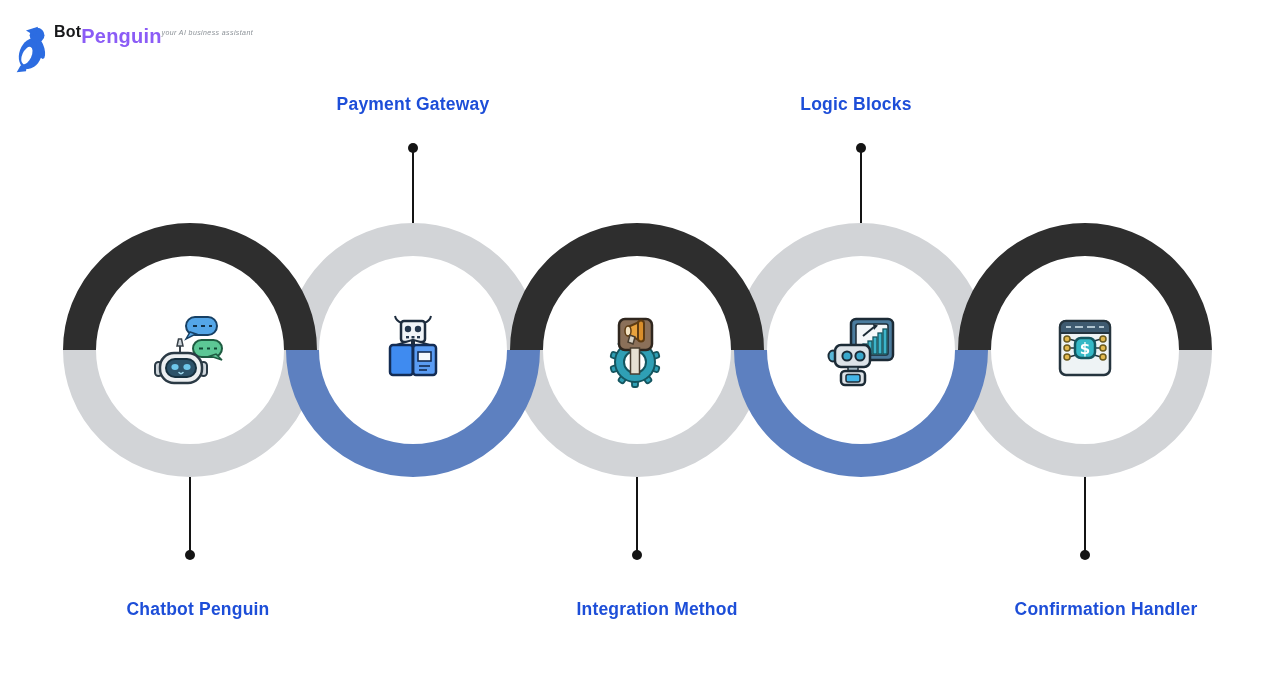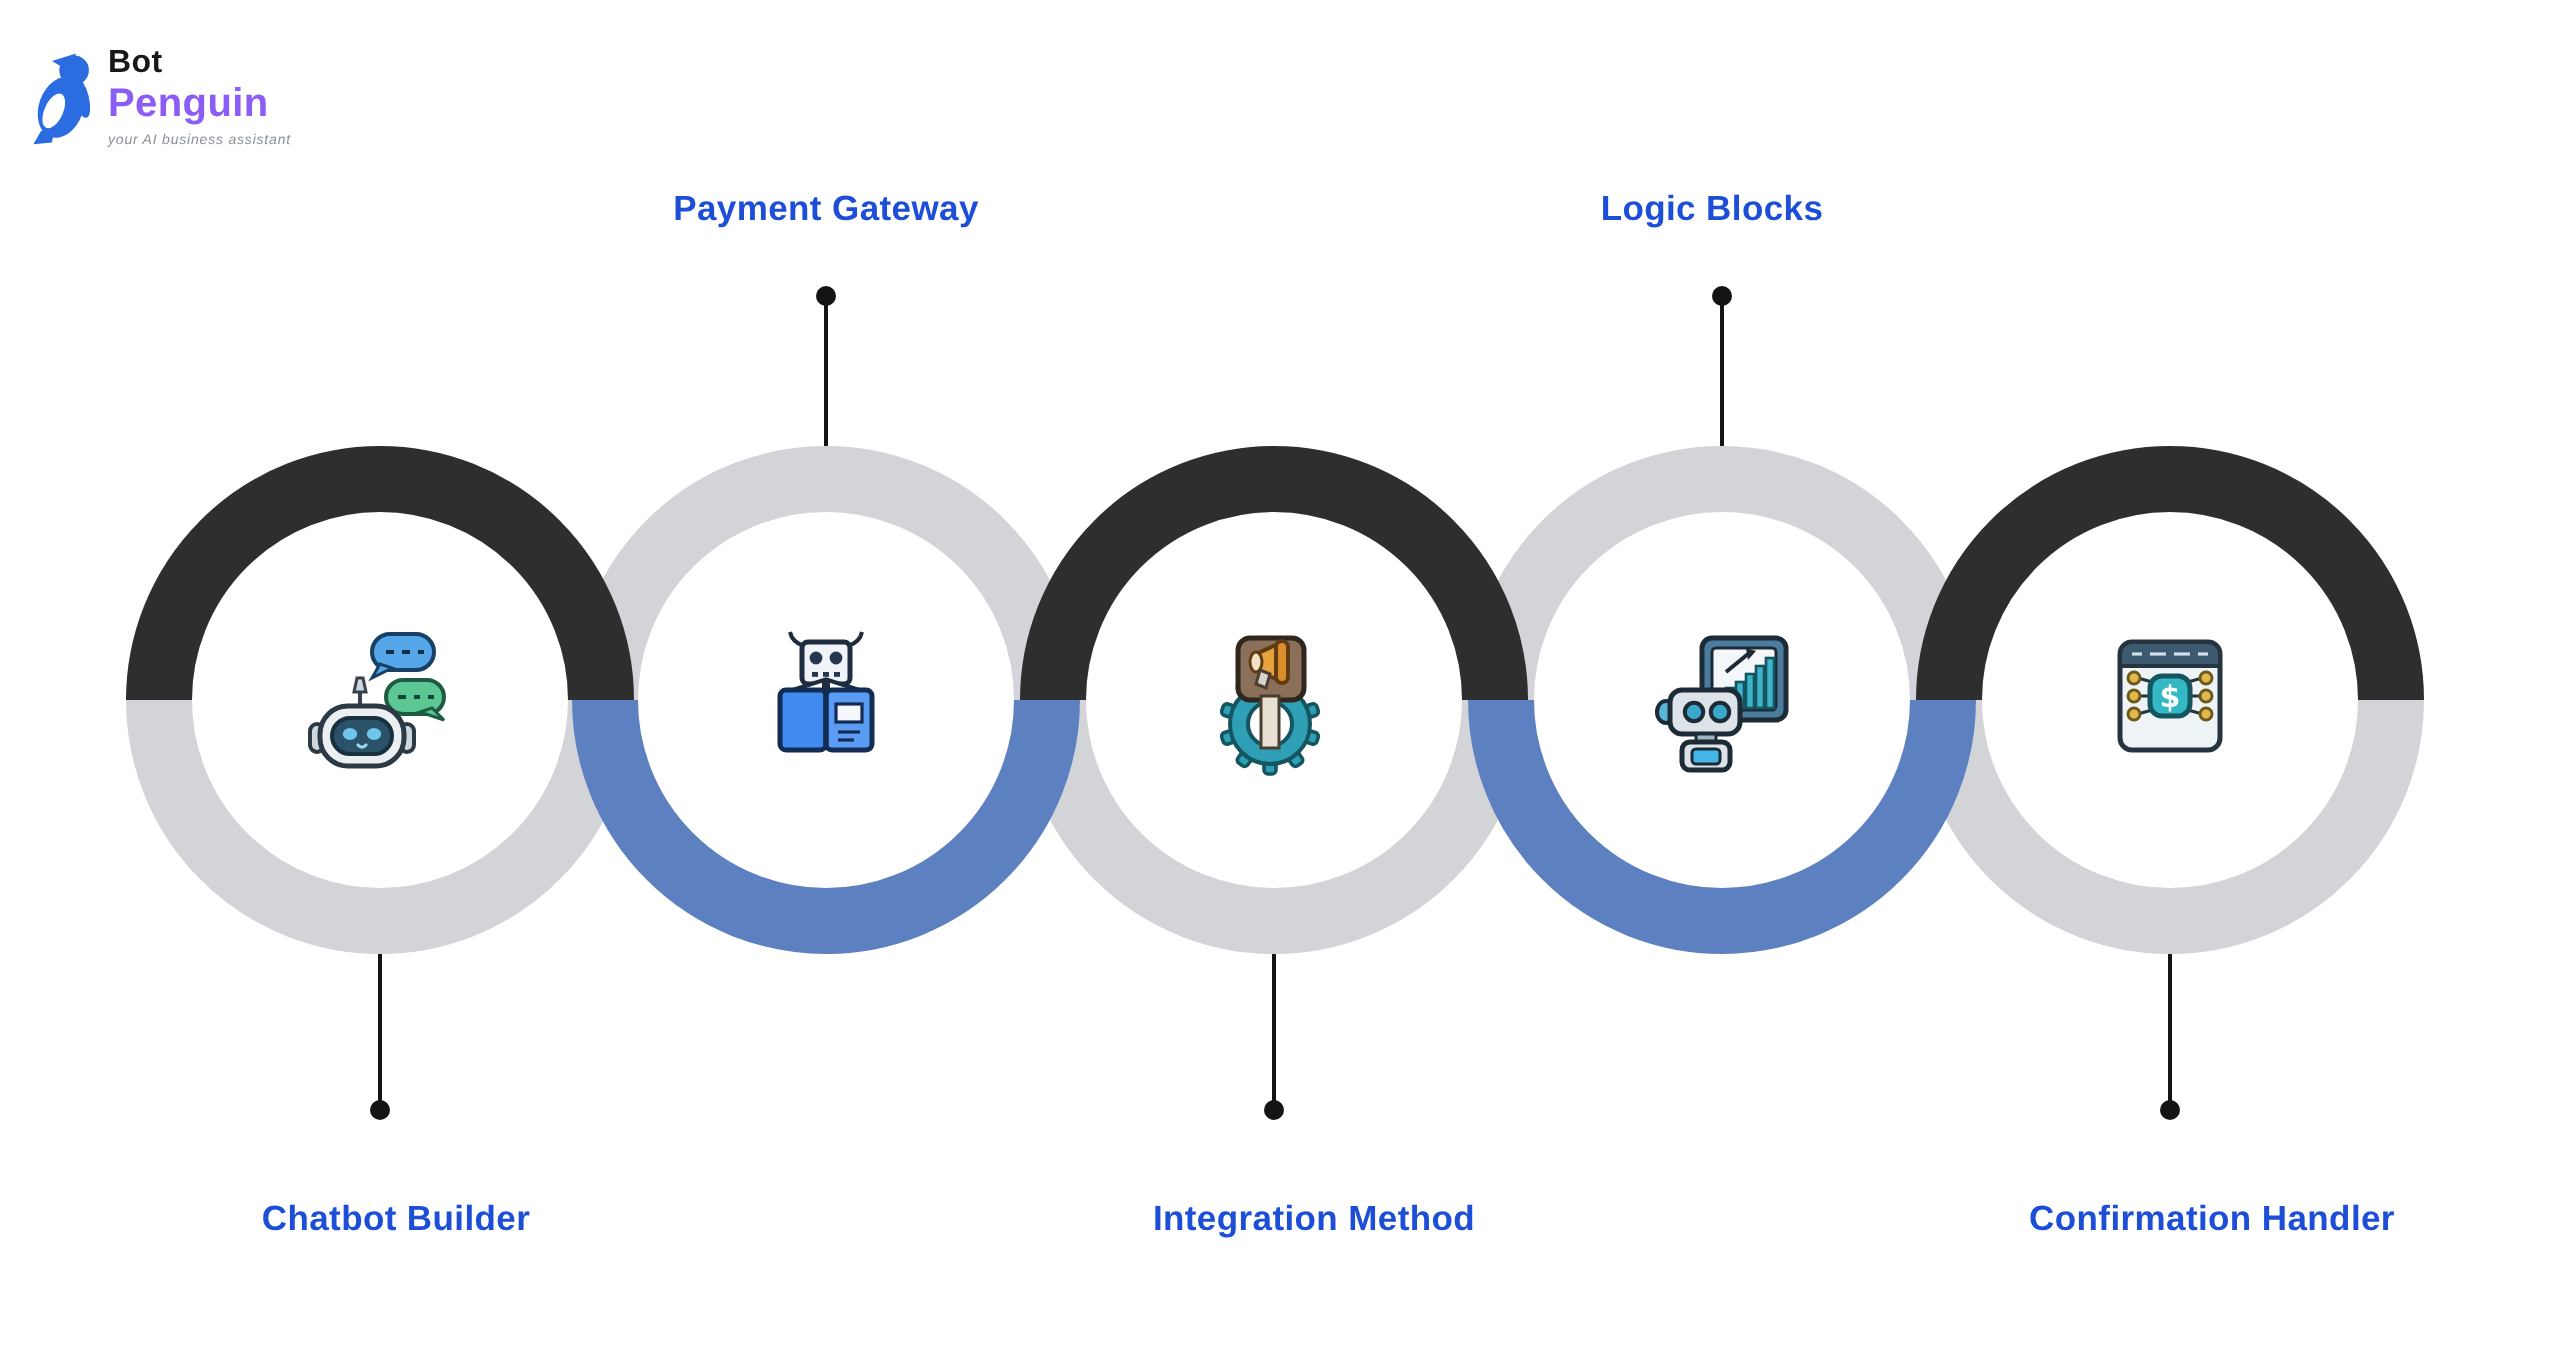--- a/index.html
+++ b/index.html
@@ -4,21 +4,21 @@
 <style>
   html,body { margin:0; padding:0; }
   body {
     width:1288px; height:686px; background:#ffffff; position:relative;
     overflow:hidden; font-family:"Liberation Sans", sans-serif;
   }
 
   
   .logo { position:absolute; left:13px; top:24px; display:flex; align-items:flex-start; }
   .logo-mark { width:37px; height:50px; margin-right:4px; }
-  .logo-text { display:flex; flex-direction:column; line-height:1; }
+  .logo-text { display:flex; flex-direction:row; line-height:1; }
   .logo-bot { font-size:16px; font-weight:bold; color:#17181a; letter-spacing:0.2px; }
   .logo-penguin { font-size:20px; font-weight:bold; color:#8b5cf6; margin-top:2px; letter-spacing:0.2px; }
   .logo-tagline { font-size:7px; font-style:italic; color:#8a9096; margin-top:5px; letter-spacing:0.4px; }
 
   
   .circle { position:absolute; top:223px; width:254px; height:254px; }
   .half { position:absolute; left:0; width:254px; height:127px; overflow:hidden; }
   .half.top { top:0; }
   .half.bottom { top:127px; }
   .ring {
@@ -240,15 +240,15 @@
 <div class="dot" style="left:185px; top:550px"></div>
 
 <div class="connector from-bottom" style="left:636px"></div>
 <div class="dot" style="left:632px; top:550px"></div>
 
 <div class="connector from-bottom" style="left:1084px"></div>
 <div class="dot" style="left:1080px; top:550px"></div>
 
 <div class="label top-label" style="left:253px">Payment Gateway</div>
 <div class="label top-label" style="left:696px">Logic Blocks</div>
-<div class="label bottom-label" style="left:38px">Chatbot Builder</div>
+<div class="label bottom-label" style="left:38px">Chatbot Penguin</div>
 <div class="label bottom-label" style="left:497px">Integration Method</div>
 <div class="label bottom-label" style="left:946px">Confirmation Handler</div>
 
 </body></html>

